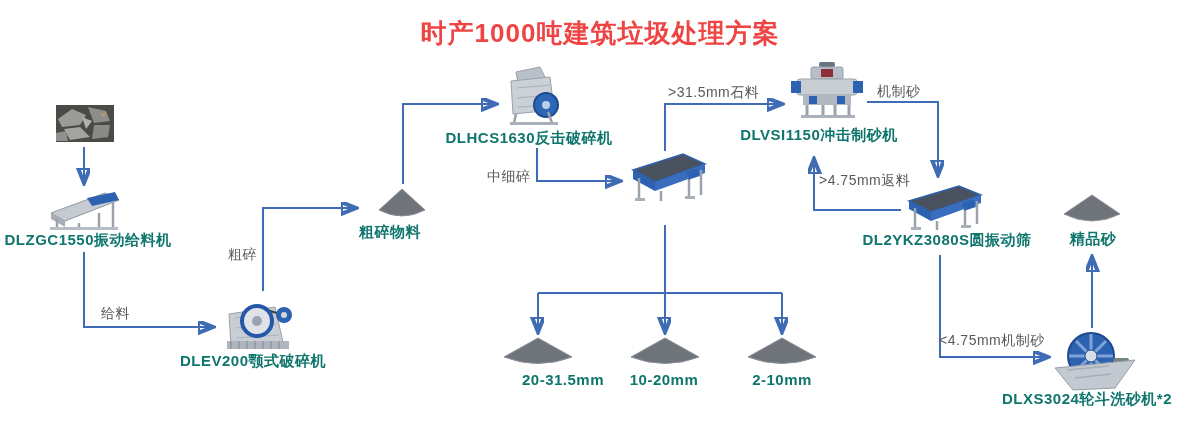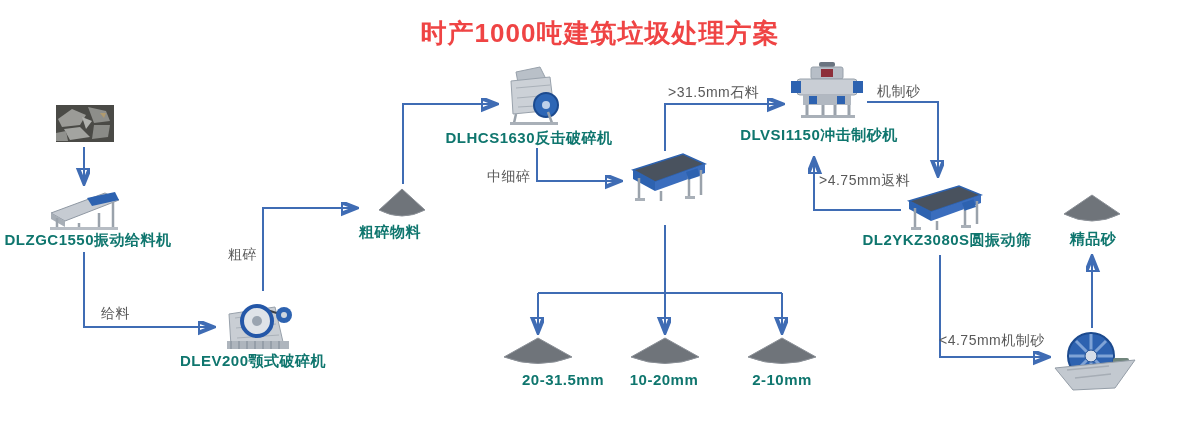--- a/index.html
+++ b/index.html
@@ -193,14 +193,15 @@
   <div class="node" style="left:1053px;top:330px;">
     <svg width="84" height="62" viewBox="0 0 84 62">
       <circle cx="38" cy="26" r="23" fill="#2d62b0" stroke="#1c4a8e" stroke-width="2"></circle>
       <path d="M38,4 V48 M16,26 H60 M23,11 L53,41 M53,11 L23,41" stroke="#7fa3d6" stroke-width="3"></path>
       <circle cx="38" cy="26" r="6" fill="#d7dee8" stroke="#1c4a8e" stroke-width="1"></circle>
       <rect x="60" y="28" width="16" height="11" rx="2" fill="#70857c"></rect>
       <polygon points="2,38 82,30 62,58 20,60" fill="#c3c9d0" stroke="#949da7" stroke-width="1"></polygon>
       <path d="M14,40 L56,36 M22,48 L58,44" stroke="#a6adb5" stroke-width="1.5"></path>
     </svg>
   </div>
+  <div class="node-label" style="left:1087px;top:390px;">DLXS3024轮斗洗砂机*2</div>
 
 </div>
 
 </body></html>

